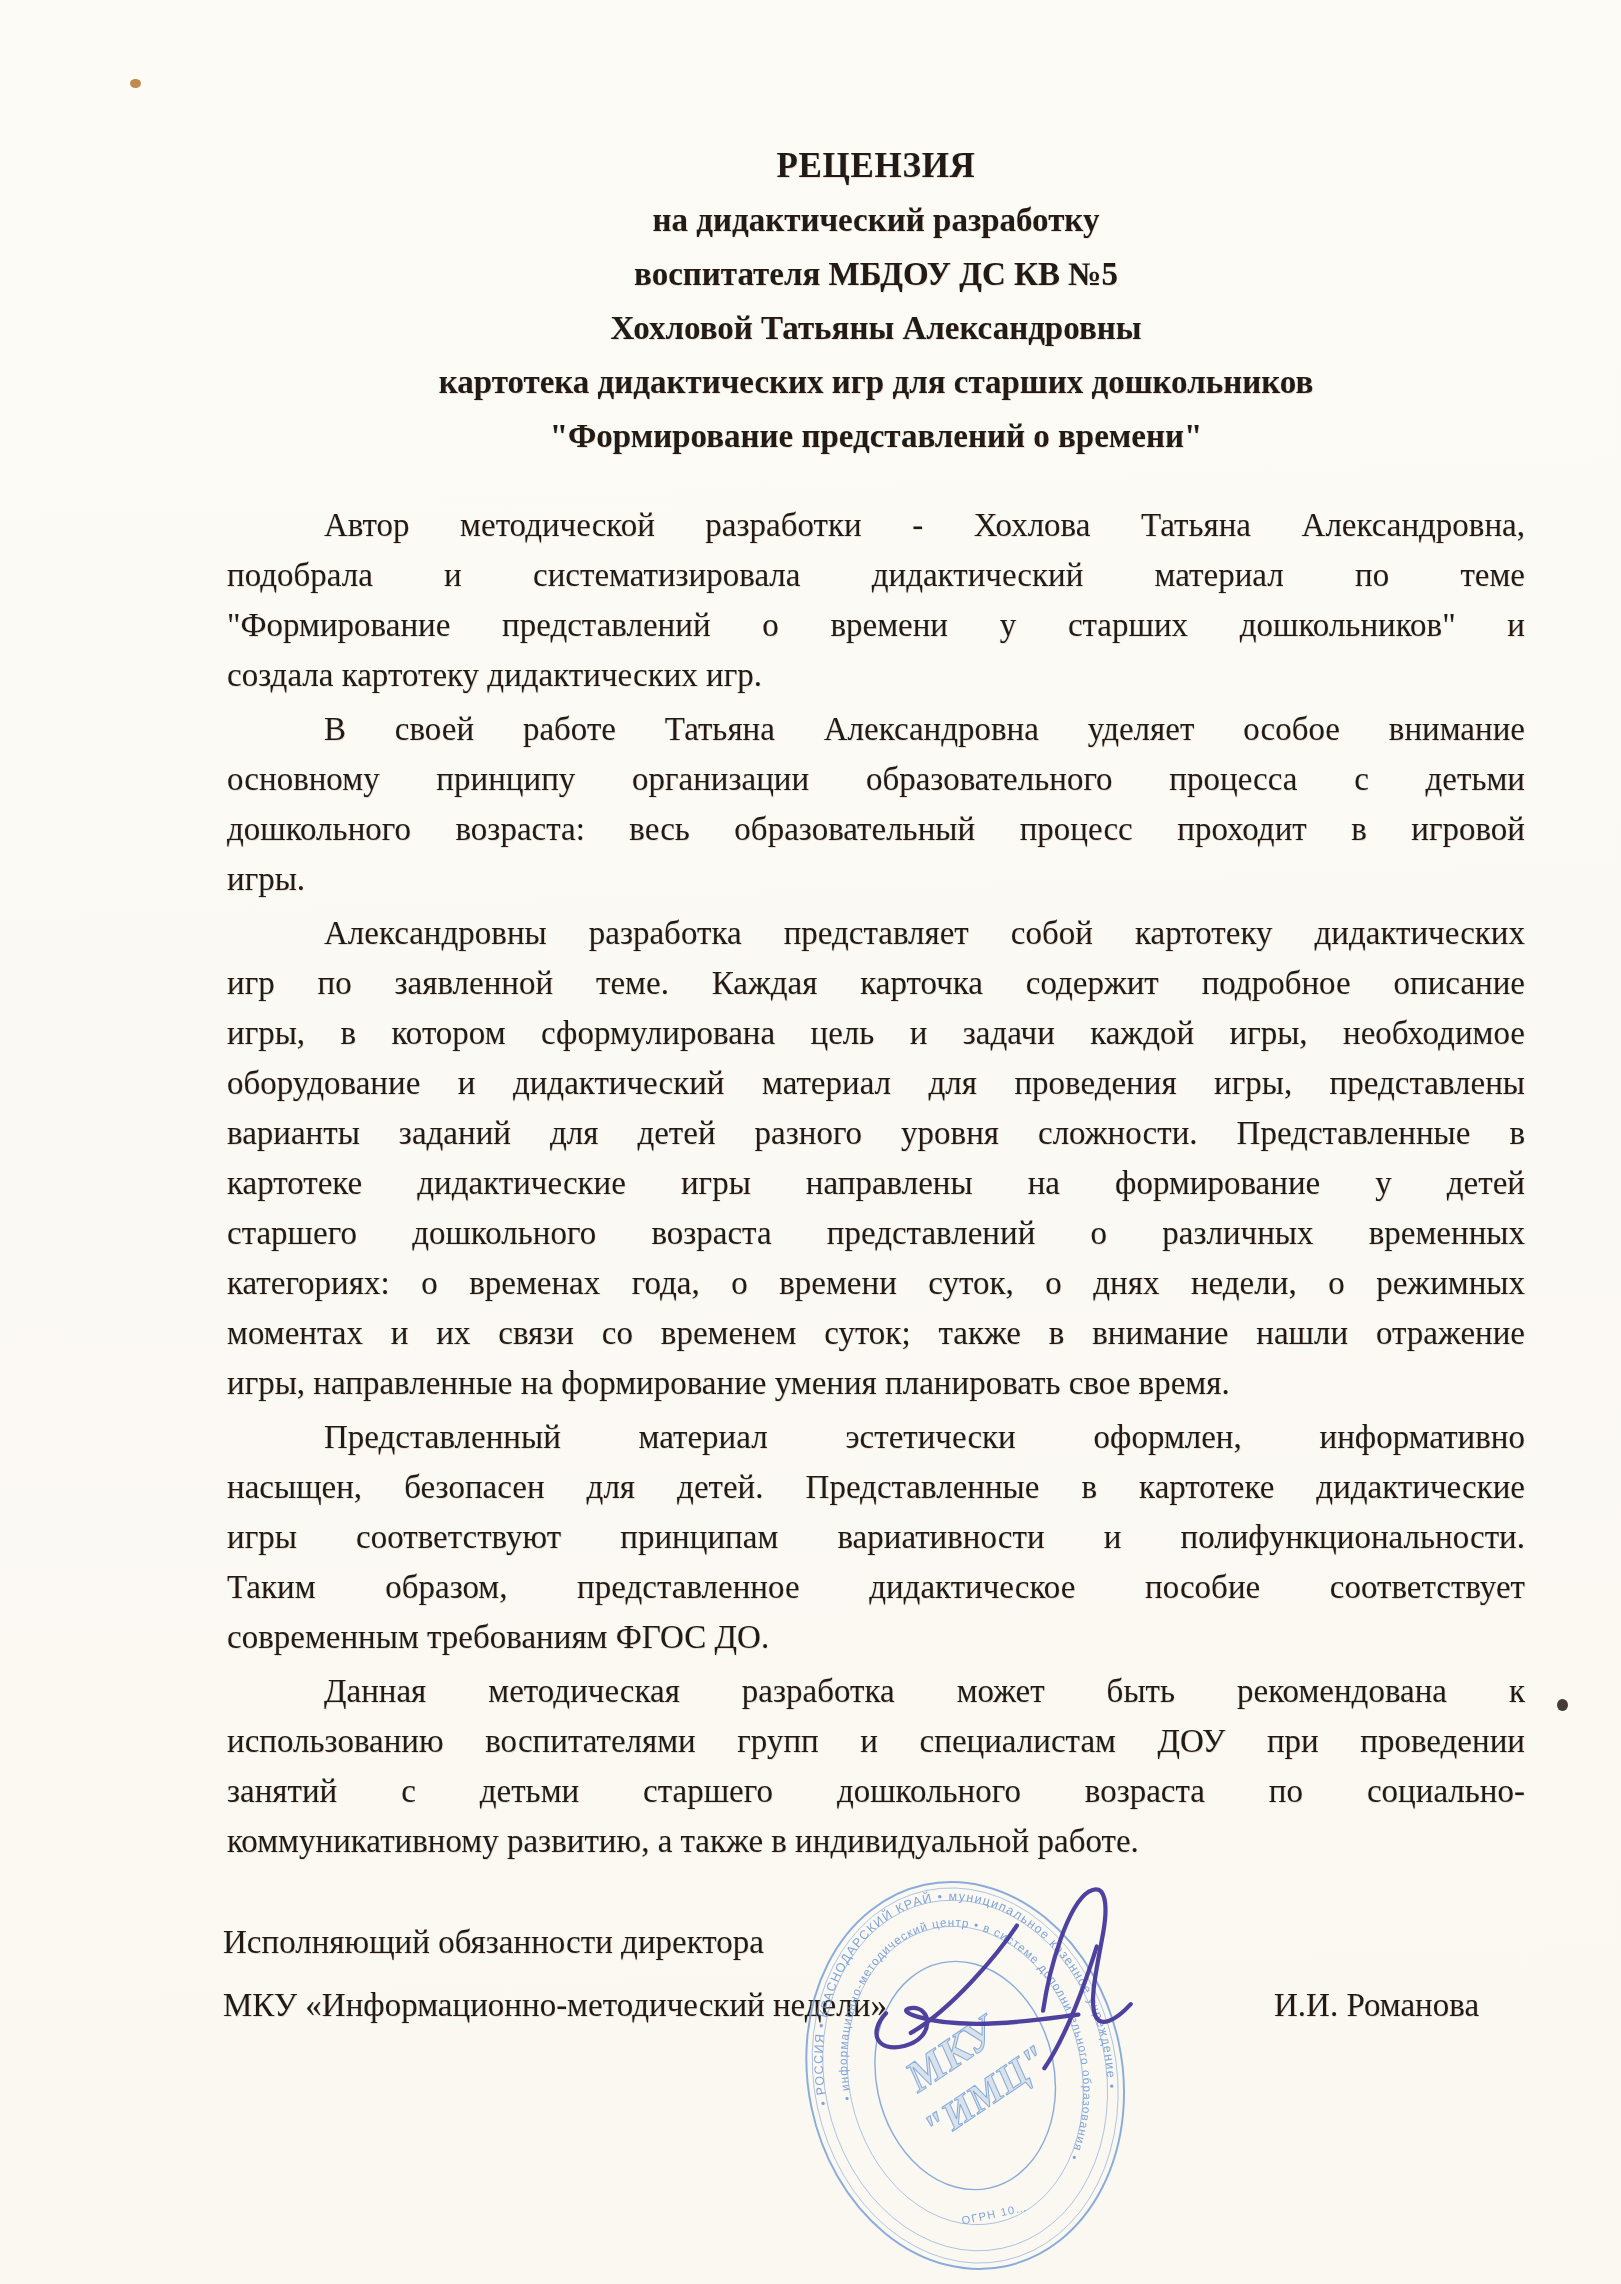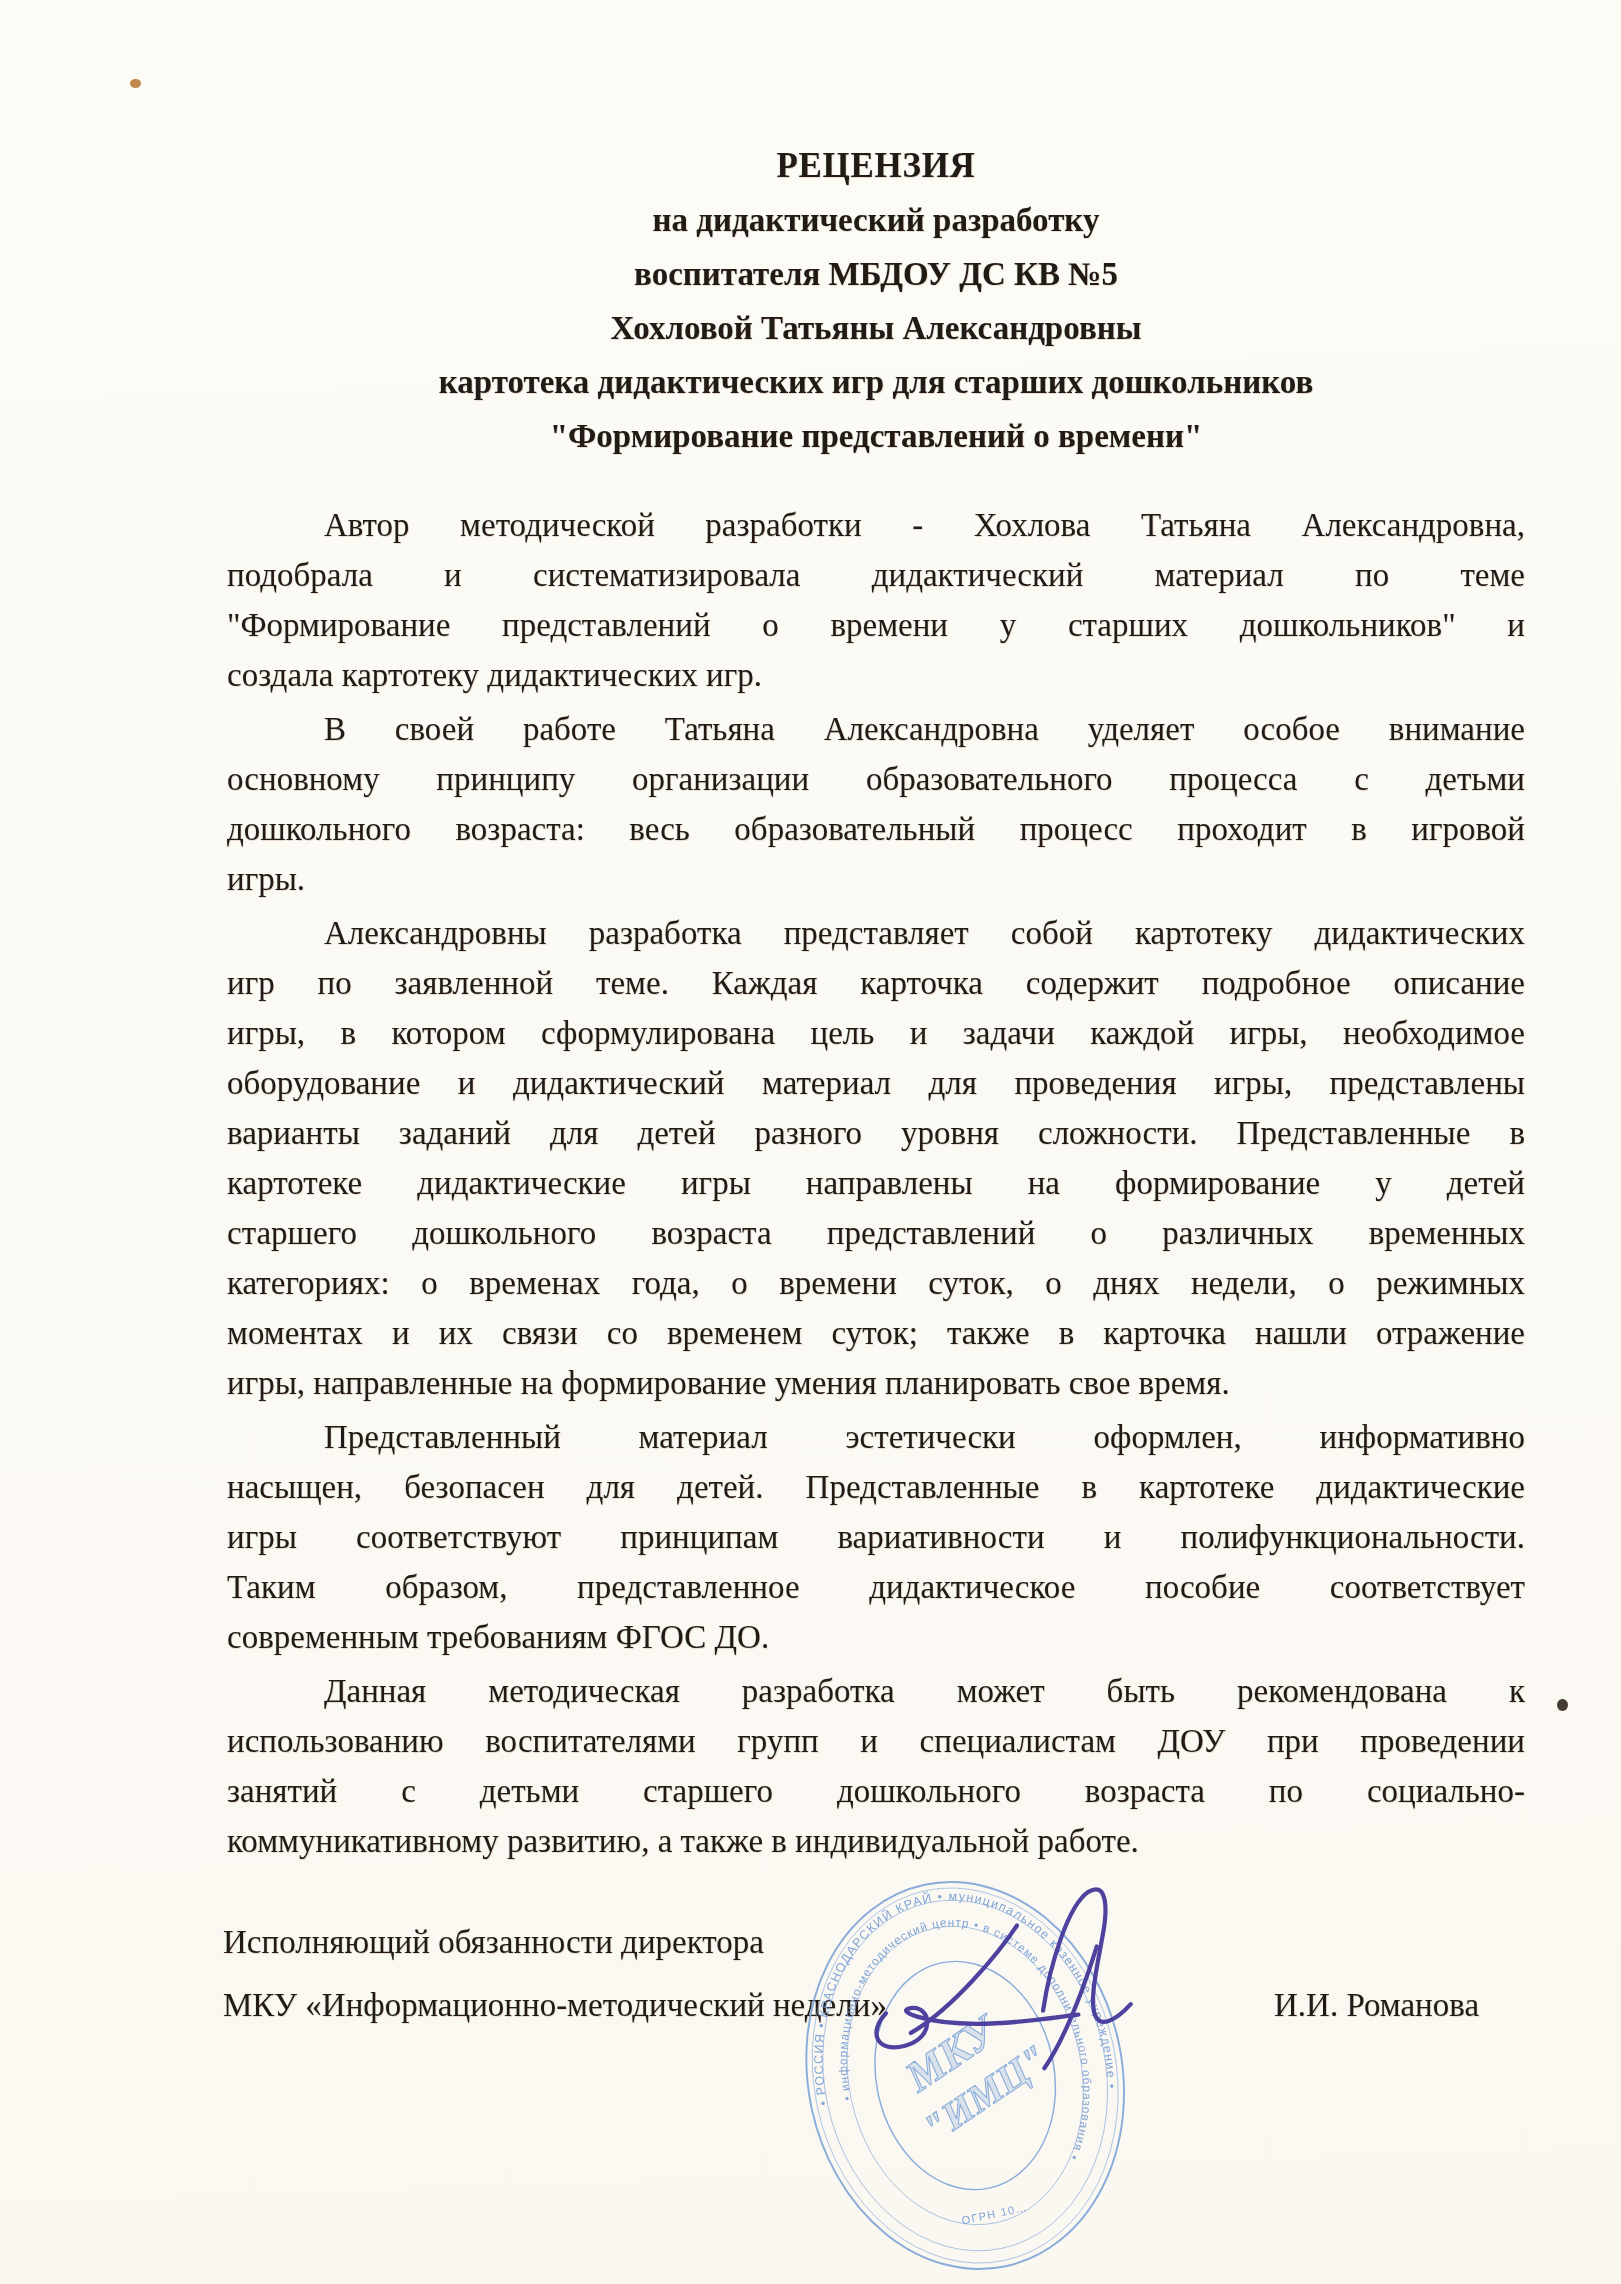--- a/index.html
+++ b/index.html
@@ -73,21 +73,21 @@
       </div>
       <div class="para">
         <div class="line first">Александровны разработка представляет собой картотеку дидактических</div>
         <div class="line">игр по заявленной теме. Каждая карточка содержит подробное описание</div>
         <div class="line">игры, в котором сформулирована цель и задачи каждой игры, необходимое</div>
         <div class="line">оборудование и дидактический материал для проведения игры, представлены</div>
         <div class="line">варианты заданий для детей разного уровня сложности. Представленные в</div>
         <div class="line">картотеке дидактические игры направлены на формирование у детей</div>
         <div class="line">старшего дошкольного возраста представлений о различных временных</div>
         <div class="line">категориях: о временах года, о времени суток, о днях недели, о режимных</div>
-        <div class="line">моментах и их связи со временем суток; также в карточка нашли отражение</div>
+        <div class="line">моментах и их связи со временем суток; также в внимание нашли отражение</div>
         <div class="line last">игры, направленные на формирование умения планировать свое время.</div>
       </div>
       <div class="para">
         <div class="line first">Представленный материал эстетически оформлен, информативно</div>
         <div class="line">насыщен, безопасен для детей. Представленные в картотеке дидактические</div>
         <div class="line">игры соответствуют принципам вариативности и полифункциональности.</div>
         <div class="line">Таким образом, представленное дидактическое пособие соответствует</div>
         <div class="line last">современным требованиям ФГОС ДО.</div>
       </div>
       <div class="para">

